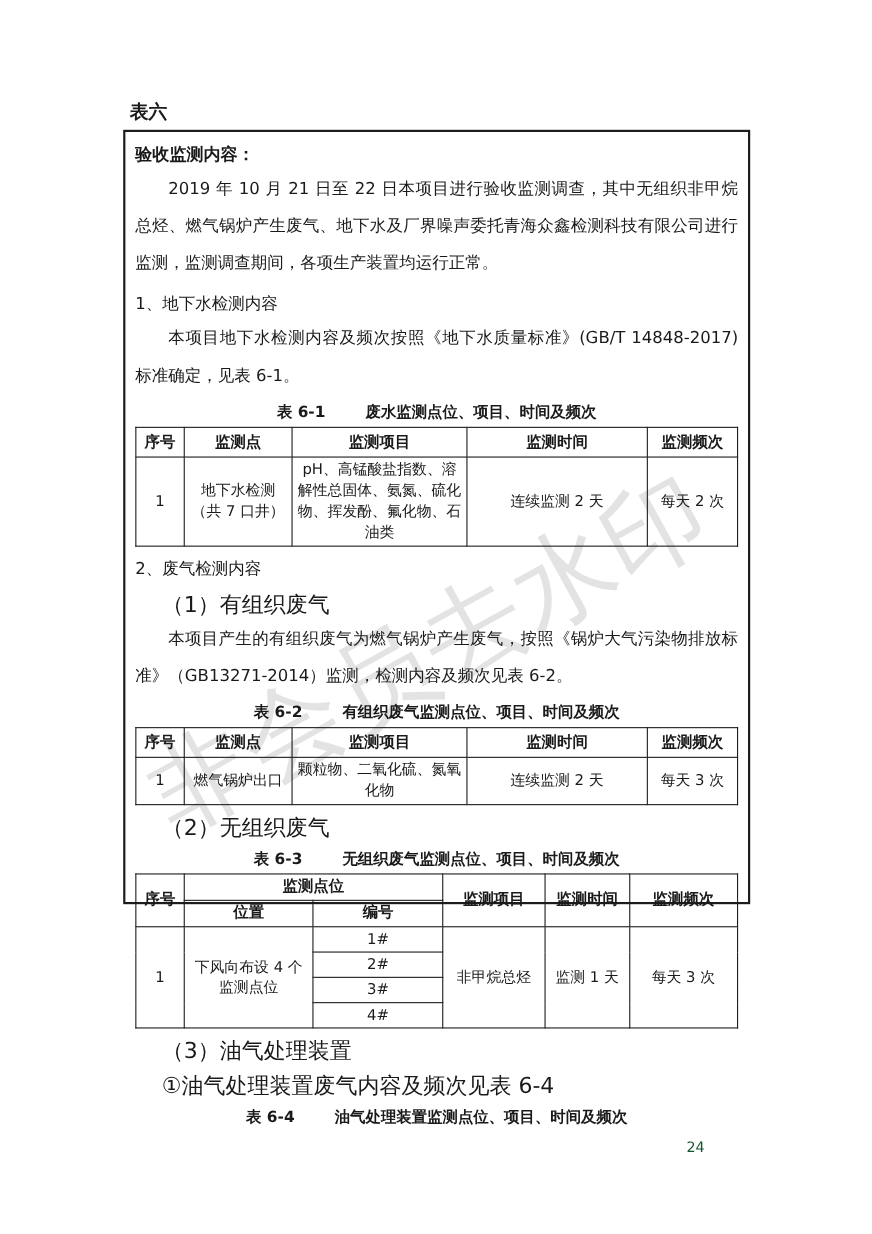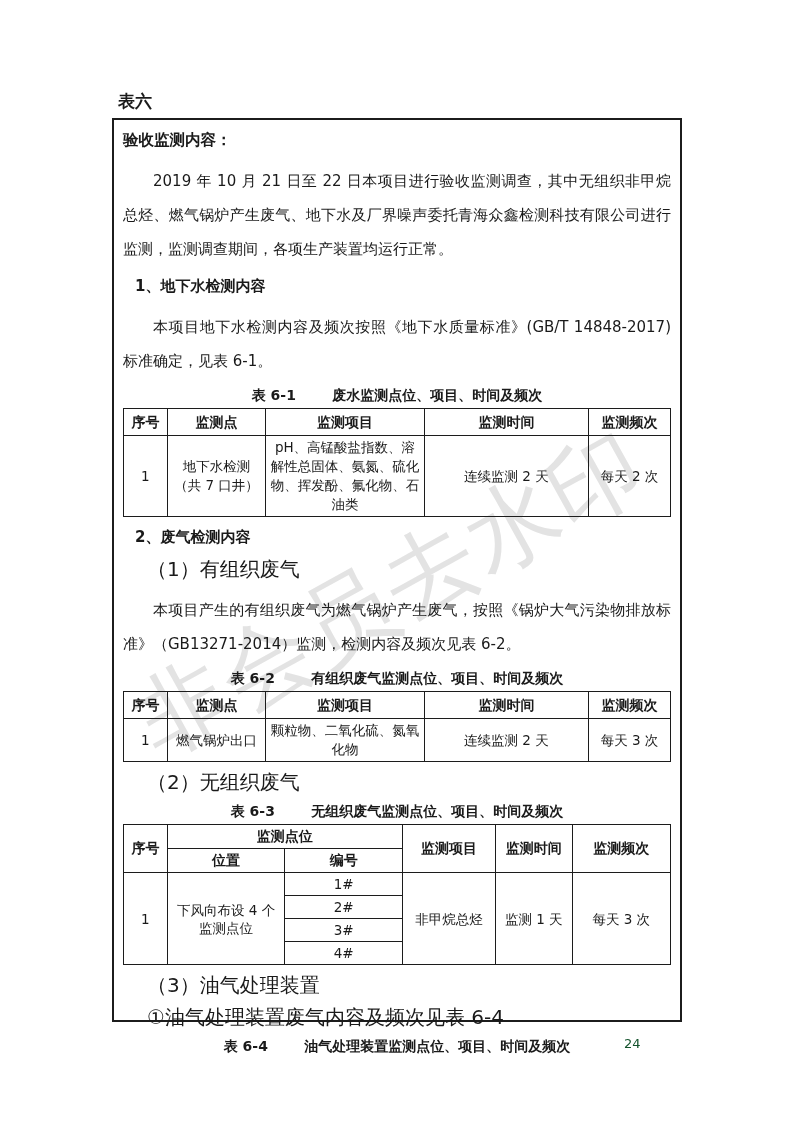--- a/index.html
+++ b/index.html
@@ -25,32 +25,32 @@
     transform:rotate(-29deg);
     z-index:0;
     user-select:none;
   }
   .sheet-label {
     position:absolute; left:118px; top:90px;
     font-size:17px; font-weight:bold; z-index:2;
   }
   .doc-box {
     position:absolute; left:112px; top:118px;
-    width:570px; height:904px;
+    width:570px; height:704px;
     border:2px solid #1c1c1c;
     padding:6px 9px 6px 9px;
     z-index:1;
   }
   .doc-title { font-size:15.5px; font-weight:bold; line-height:24px; margin-top:2px; }
   p.para {
     font-size:15px; line-height:34px;
     text-indent:2em; text-align:justify;
-    margin-top:12px;
-  }
-  .h-num { font-size:15px; font-weight:bold; line-height:24px; margin-top:8px;margin-left:12px; }
+    margin-top:2px;
+  }
+  .h-num { font-size:15px; font-weight:normal; line-height:24px; margin-top:8px; }
   .h-sub { font-size:20px; line-height:24px; margin-top:8px; padding-left:1.2em; }
   .tbl-caption {
     text-align:center; font-size:14px; font-weight:bold;
     margin-top:8px; margin-bottom:4px; line-height:18px;
   }
   .tbl-caption .cap-no { margin-right:2.6em; }
   table {
     width:100%;
     border-collapse:collapse;
     table-layout:fixed;

